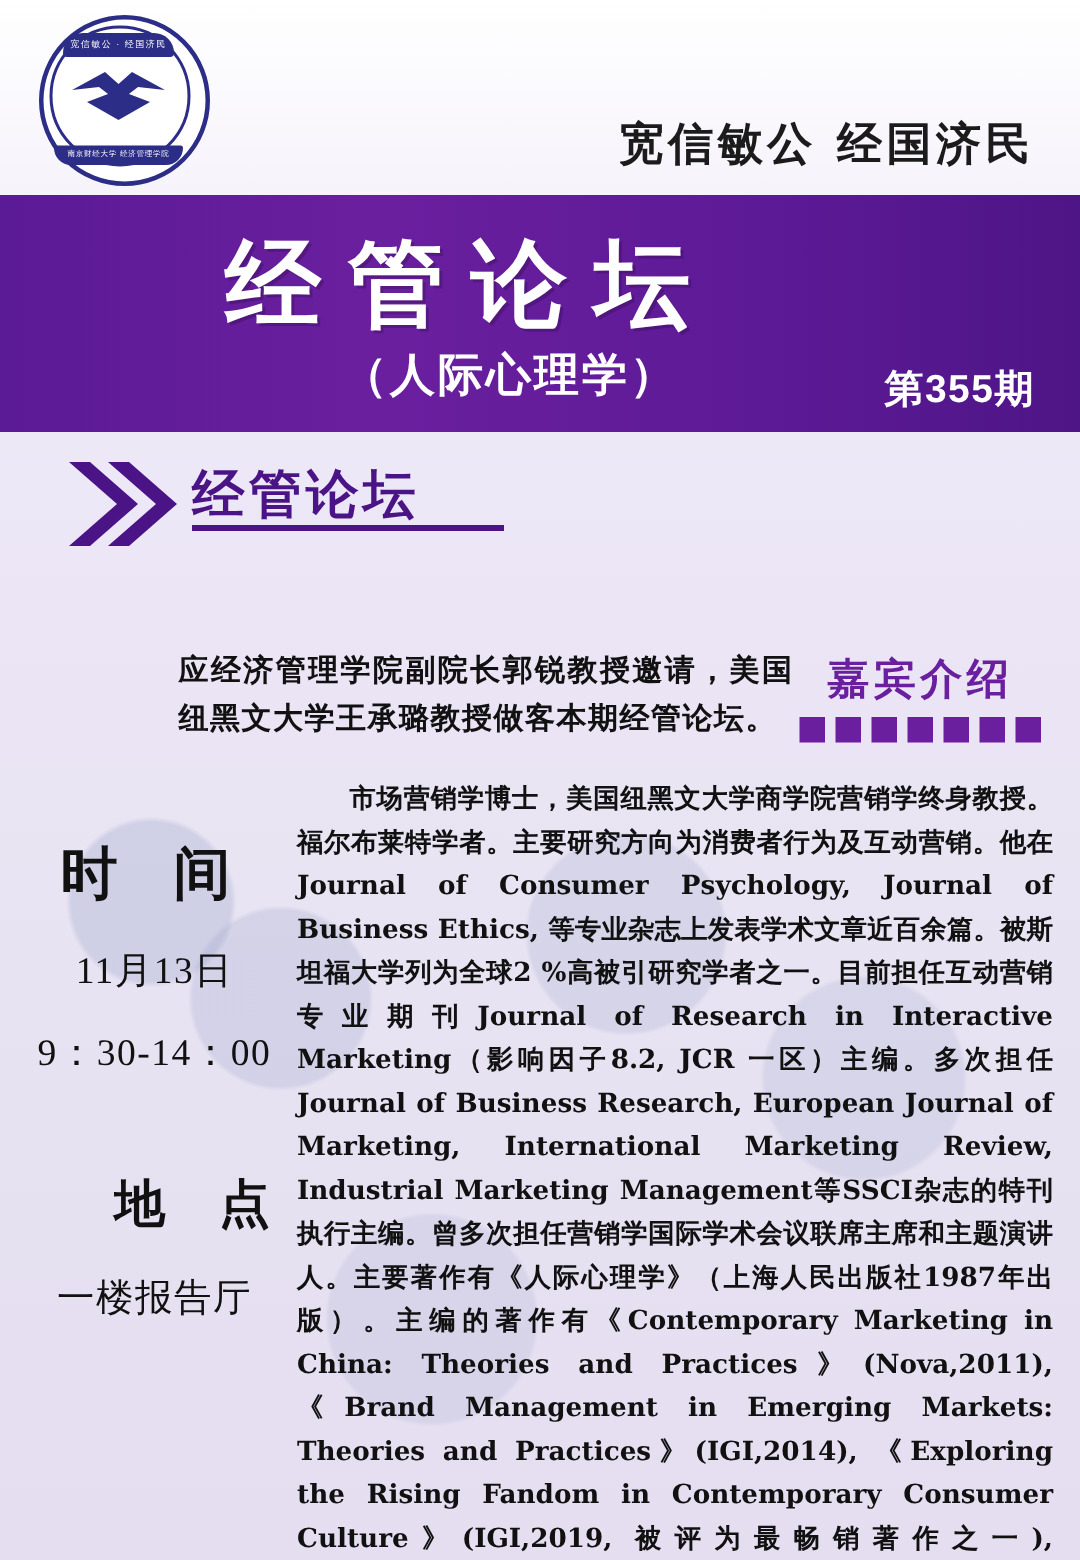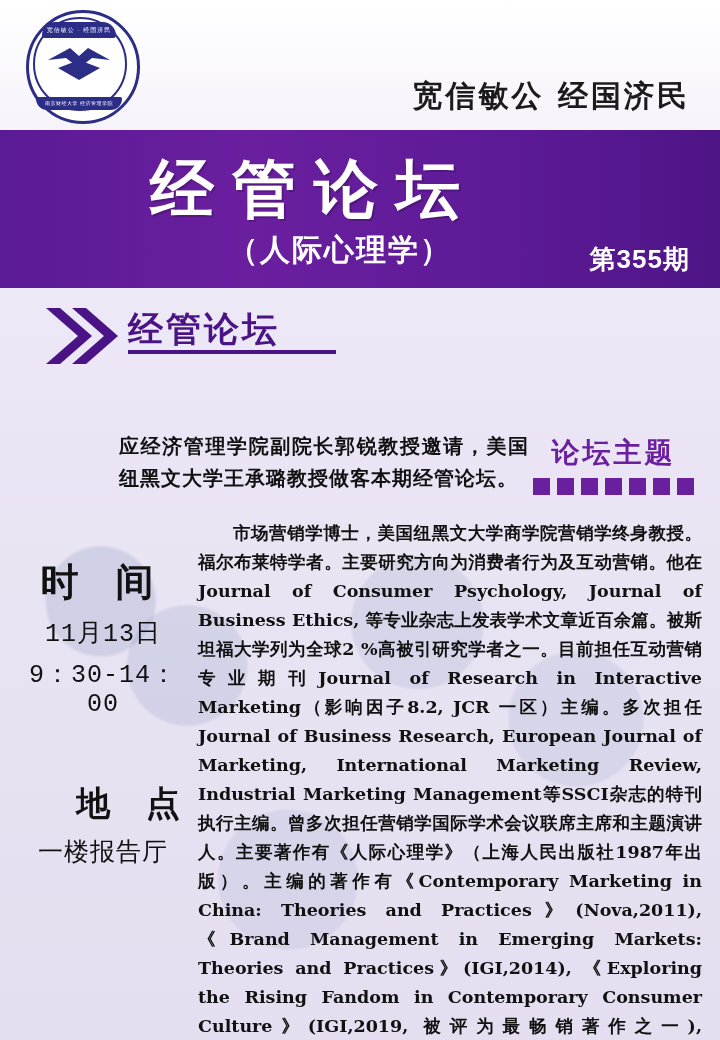--- a/index.html
+++ b/index.html
@@ -252,23 +252,23 @@
   }
   .lp-h {
     font-size: 38px;
     font-weight: bold;
     letter-spacing: 12px;
     margin-top: 52px;
     font-family: "DejaVu Sans", "Liberation Sans", sans-serif;
   }
   .lp-line {
     font-size: 25px;
-    margin-top: 8px;
+    margin-top: 22px;
     letter-spacing: 1px;
-    font-family: Liberation Mono, monospace;
+    font-family: Liberation Serif, serif;
   }
   .lp-h2 {
     font-size: 34px;
     font-weight: bold;
     letter-spacing: 12px;
     margin-top: 62px;
     font-family: "DejaVu Sans", "Liberation Sans", sans-serif;
     text-align: right;
   }
 
@@ -317,21 +317,21 @@
       <path d="M2 2 L34 30 L2 58 L16 58 L48 30 L16 2 Z" fill="#4b1486"></path>
       <path d="M28 2 L60 30 L28 58 L42 58 L74 30 L42 2 Z" fill="#4b1486"></path>
     </svg>
     <div class="topic-label">经管论坛</div>
     <div class="topic-underline"></div>
   </div>
 
   <div class="invite">应经济管理学院副院长郭锐教授邀请，美国纽黑文大学王承璐教授做客本期经管论坛。</div>
 
   <div class="guest-tag">
-    <div class="gt-text">论坛主题</div>
+    <div class="gt-text">嘉宾介绍</div>
     <div class="gt-squares">
       <span></span>
       <span></span>
       <span></span>
       <span></span>
       <span></span>
       <span></span>
       <span></span>
     </div>
   </div>

